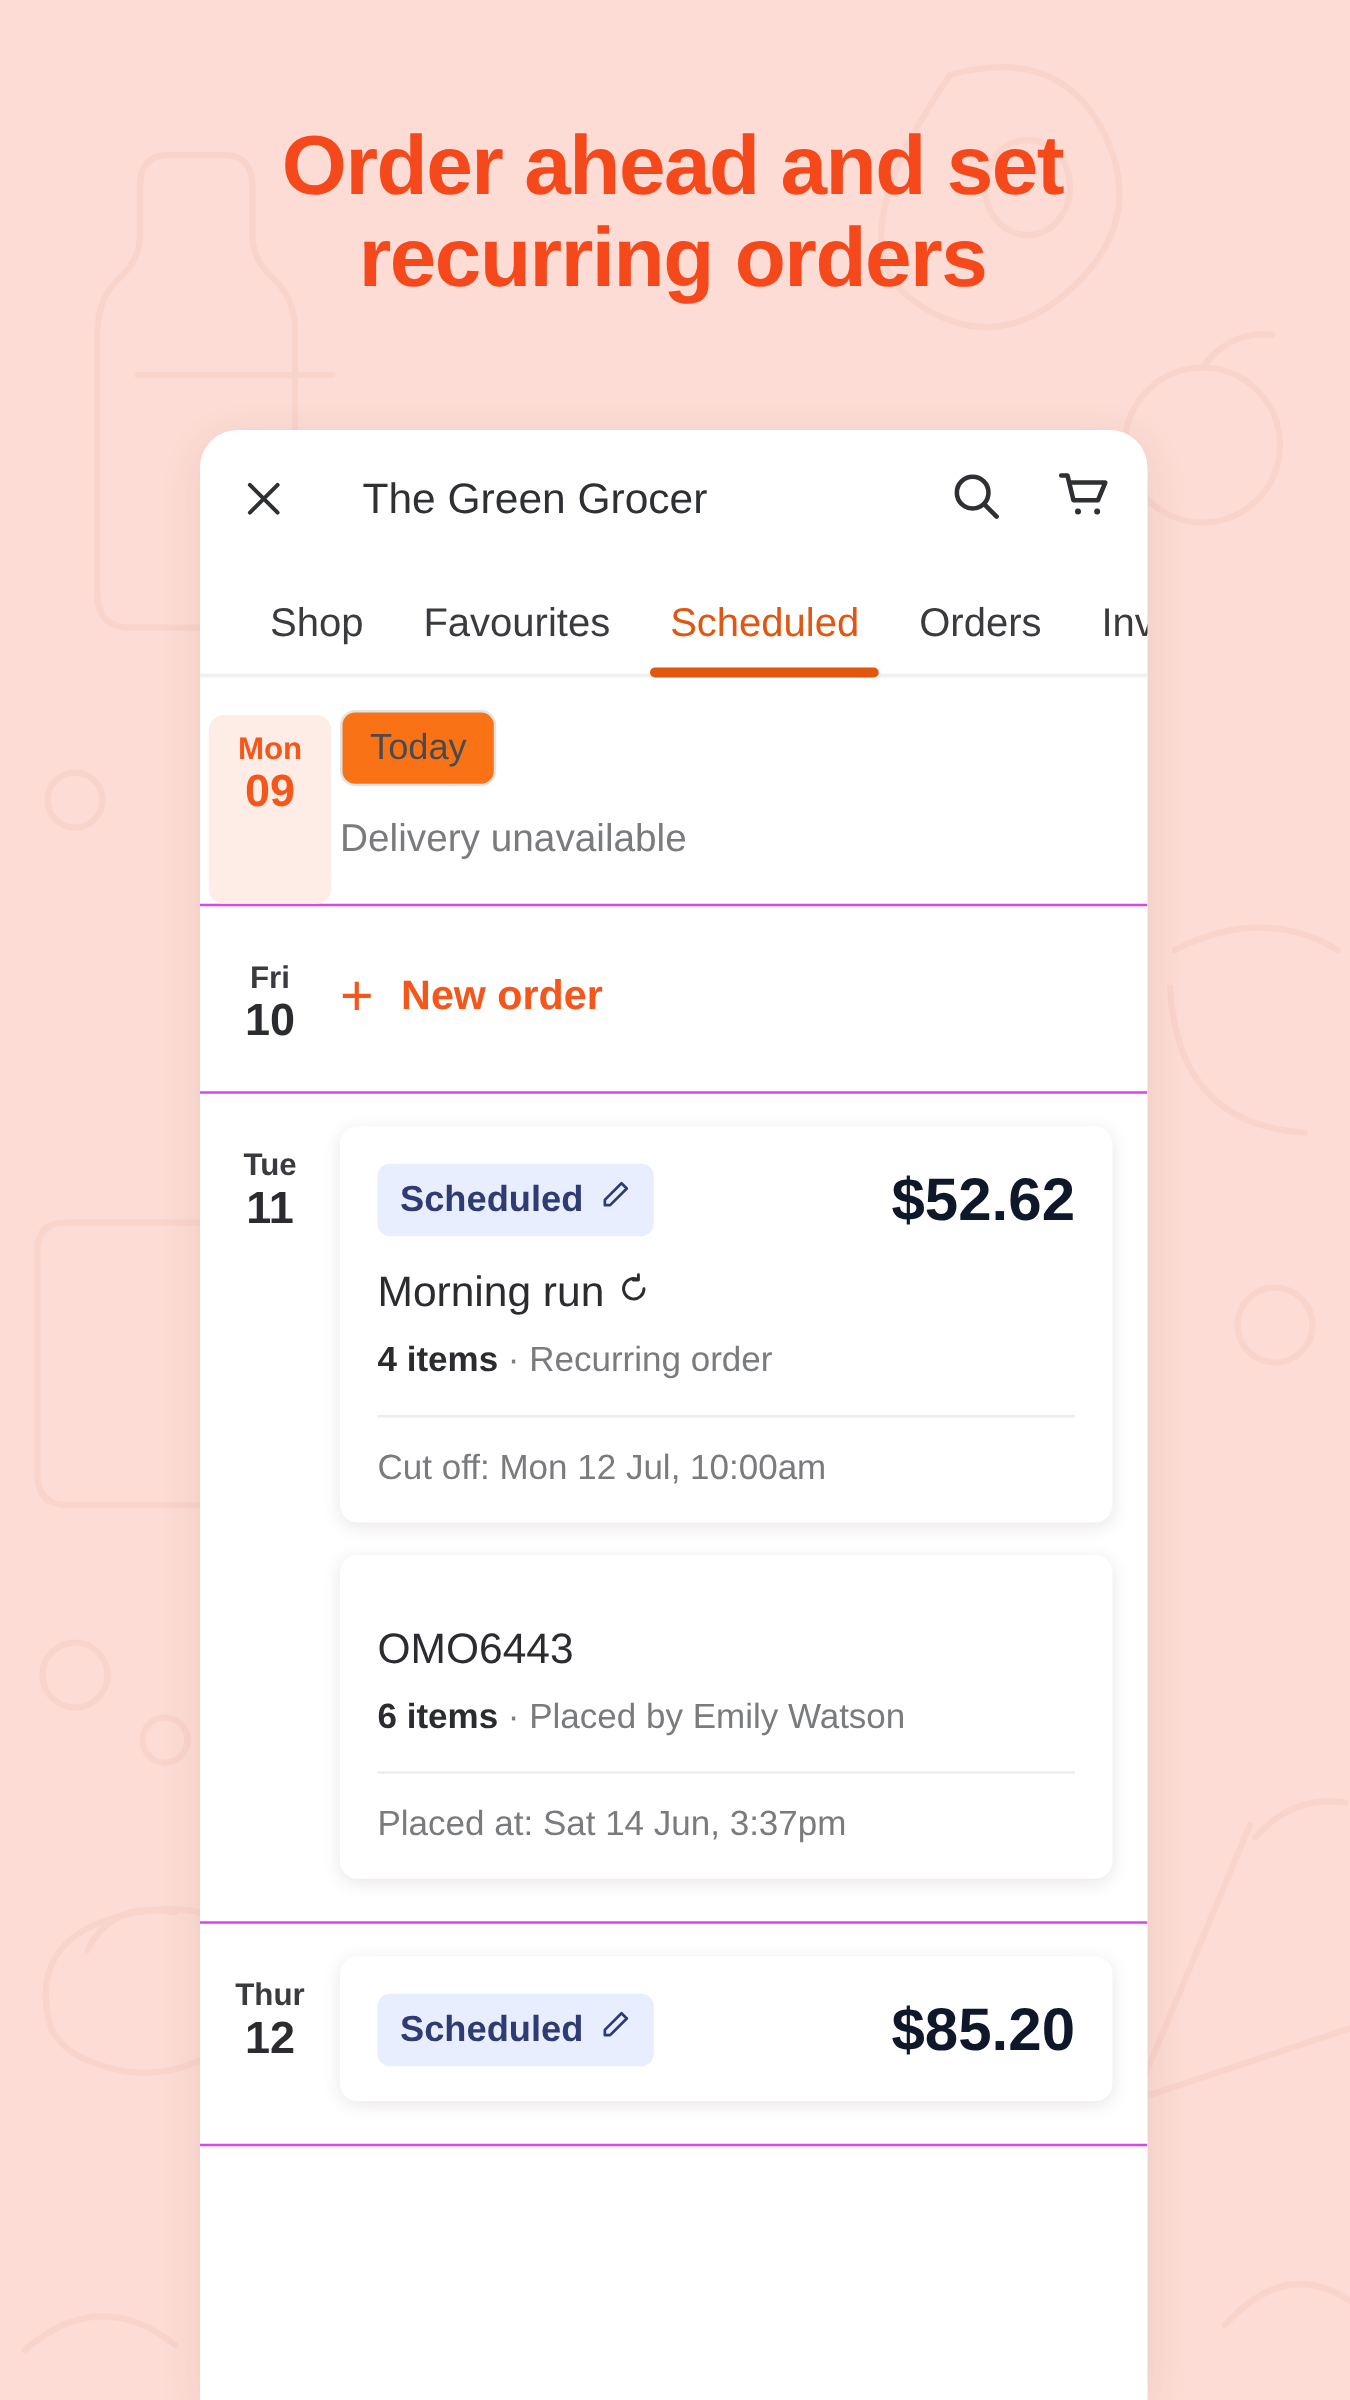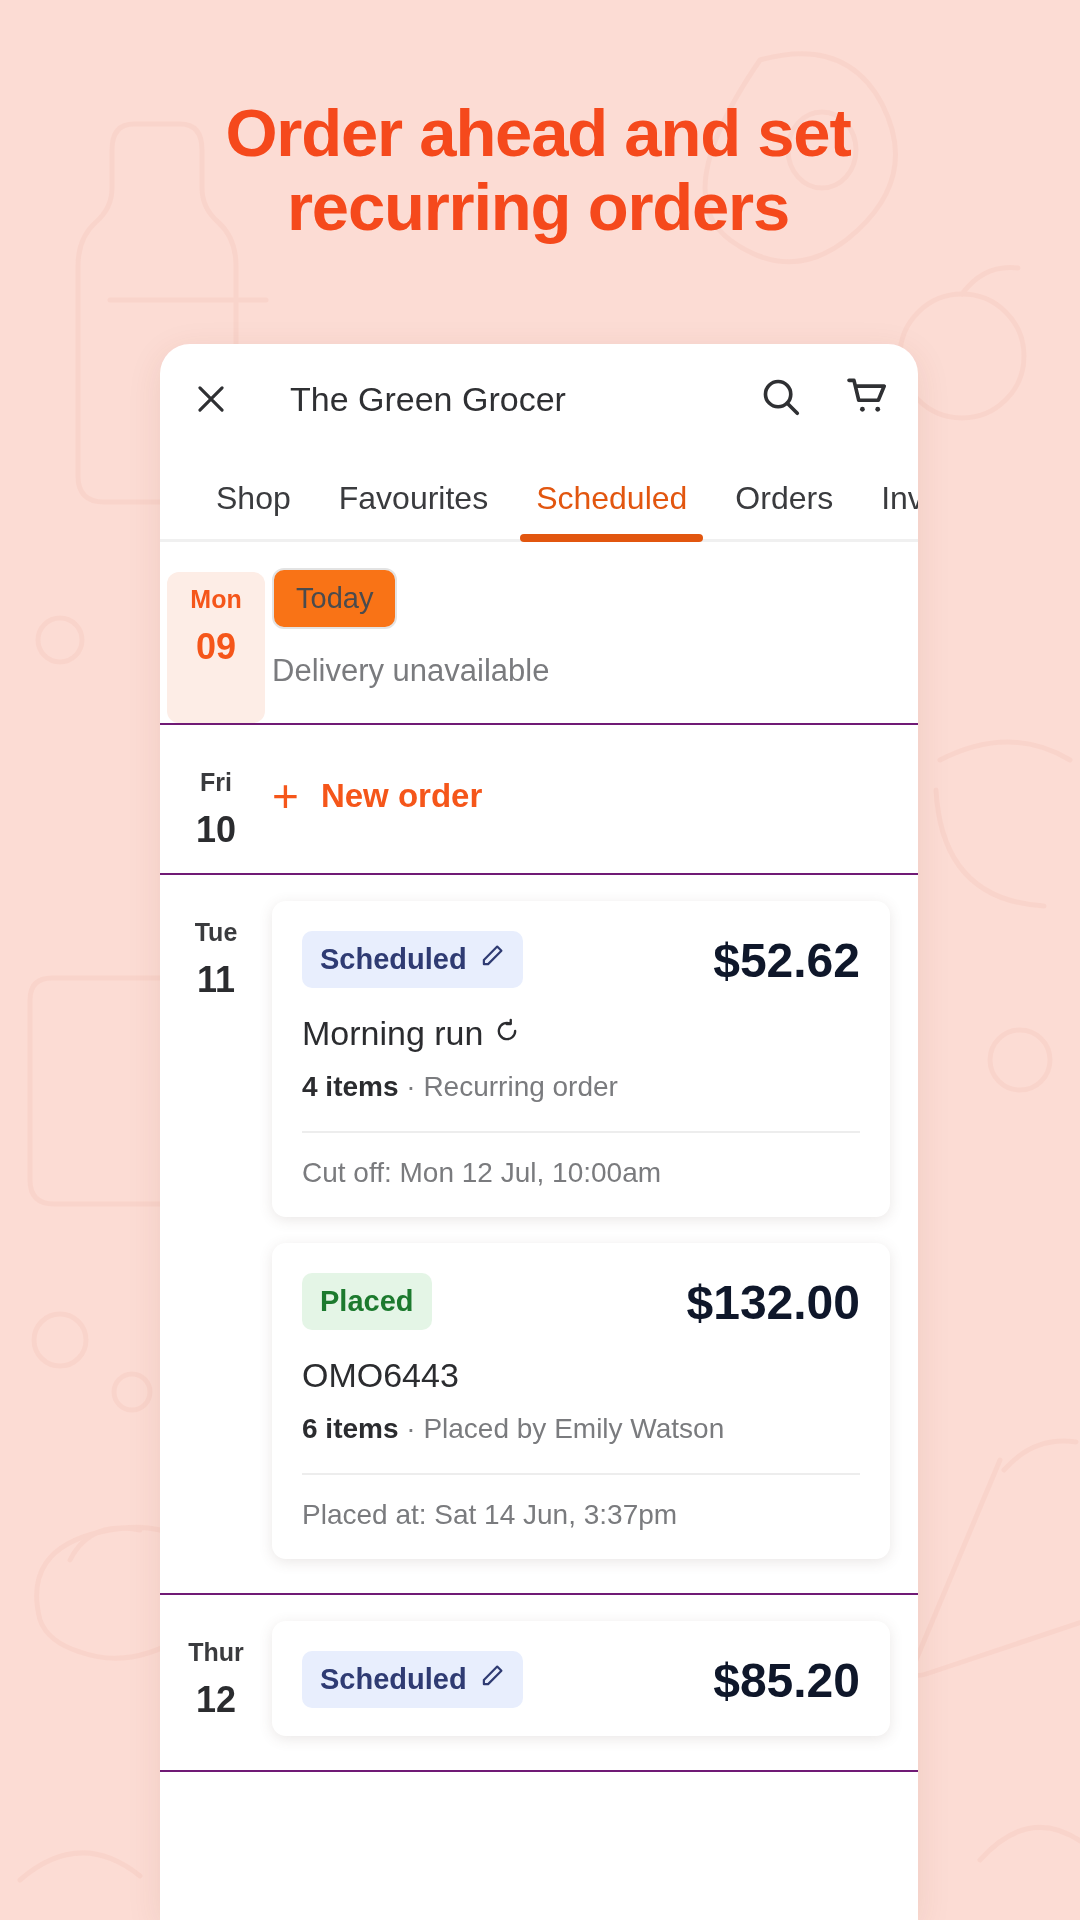--- a/index.html
+++ b/index.html
@@ -91,21 +91,21 @@
     position:absolute;
     left:8px; right:8px; bottom:-3px;
     height:8px;
     border-radius:4px;
     background:#E2560F;
   }
 
   
   .day-group {
     display:flex;
-    border-bottom:2px solid #701a75;
+    border-bottom:2px solid #d946ef;
     min-height:10px;
   }
   .day-col {
     width:112px;
     flex:0 0 112px;
     padding-top:30px;
     display:flex; justify-content:center;
   }
   .day-chip {
     width:98px;
@@ -121,21 +121,21 @@
     font-size:25px;
     font-weight:bold;
     color:#3A3B3E;
     display:block;
   }
   .day-num {
     font-size:36px;
     font-weight:bold;
     color:#2B2C2F;
     display:block;
-    margin-top:16px;
+    margin-top:2px;
   }
   .day-chip.today .day-dow,
   .day-chip.today .day-num { color:#F5561A; }
 
   .day-body {
     flex:1 1 auto;
     padding:26px 0 34px 0;
     min-width:0;
   }
 
@@ -335,26 +335,20 @@
               <span class="icon-inline"><svg width="28" height="28" viewBox="0 0 24 24" fill="none" stroke="#2B2C2F" stroke-width="2" stroke-linecap="round" stroke-linejoin="round">
                   <path d="M19 12 a7 7 0 1 1 -4.2 -6.4"></path>
                   <path d="M15.2 2.4 v3.6 h-3.6"></path>
                 </svg></span>
             </div>
             <div class="order-meta"><b>4 items</b><span> · </span><span>Recurring order</span></div>
             <div class="order-divider"></div>
             <div class="order-foot">Cut off: Mon 12 Jul, 10:00am</div>
           </div>
           <div class="order-card">
-            <div class="order-top">
-              <span class="badge placed">
-                <span>Placed</span>
-              </span>
-              <span class="price">$132.00</span>
-            </div>
             <div class="order-name">
               <span>OMO6443</span>
             </div>
             <div class="order-meta"><b>6 items</b><span> · </span><span>Placed by Emily Watson</span></div>
             <div class="order-divider"></div>
             <div class="order-foot">Placed at: Sat 14 Jun, 3:37pm</div>
           </div>
         </div>
       </div>
       <div class="day-group">

